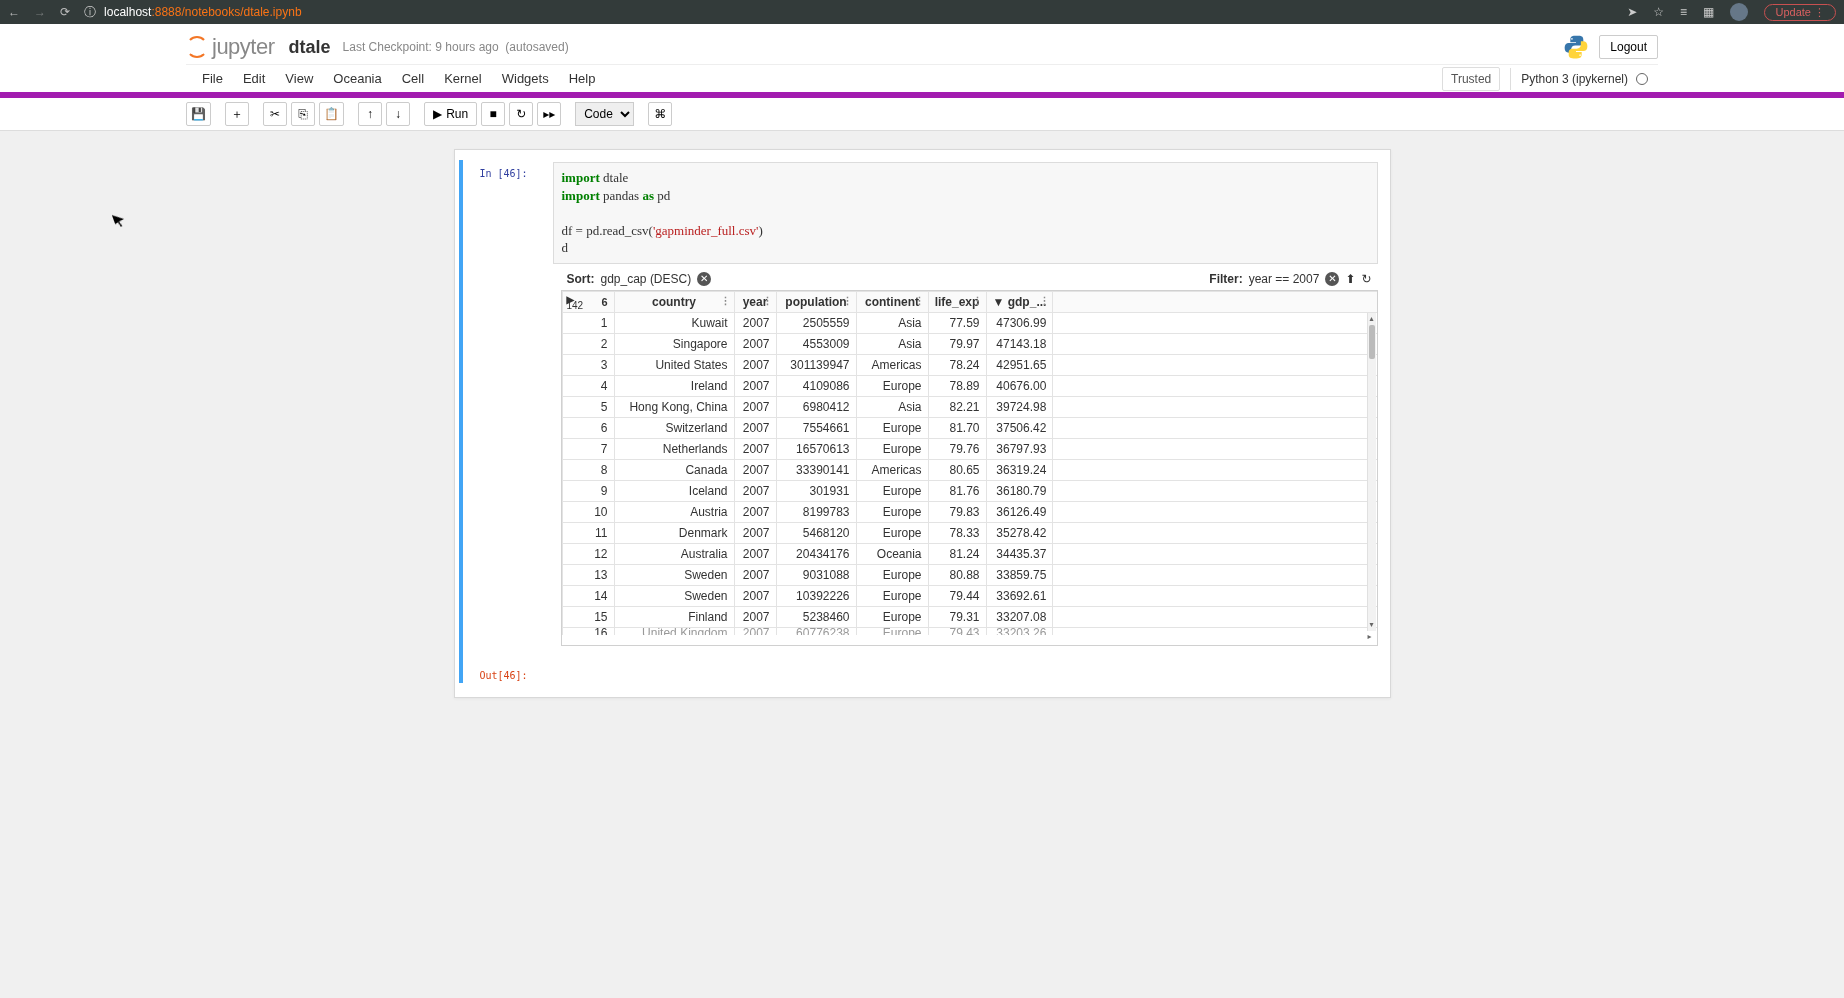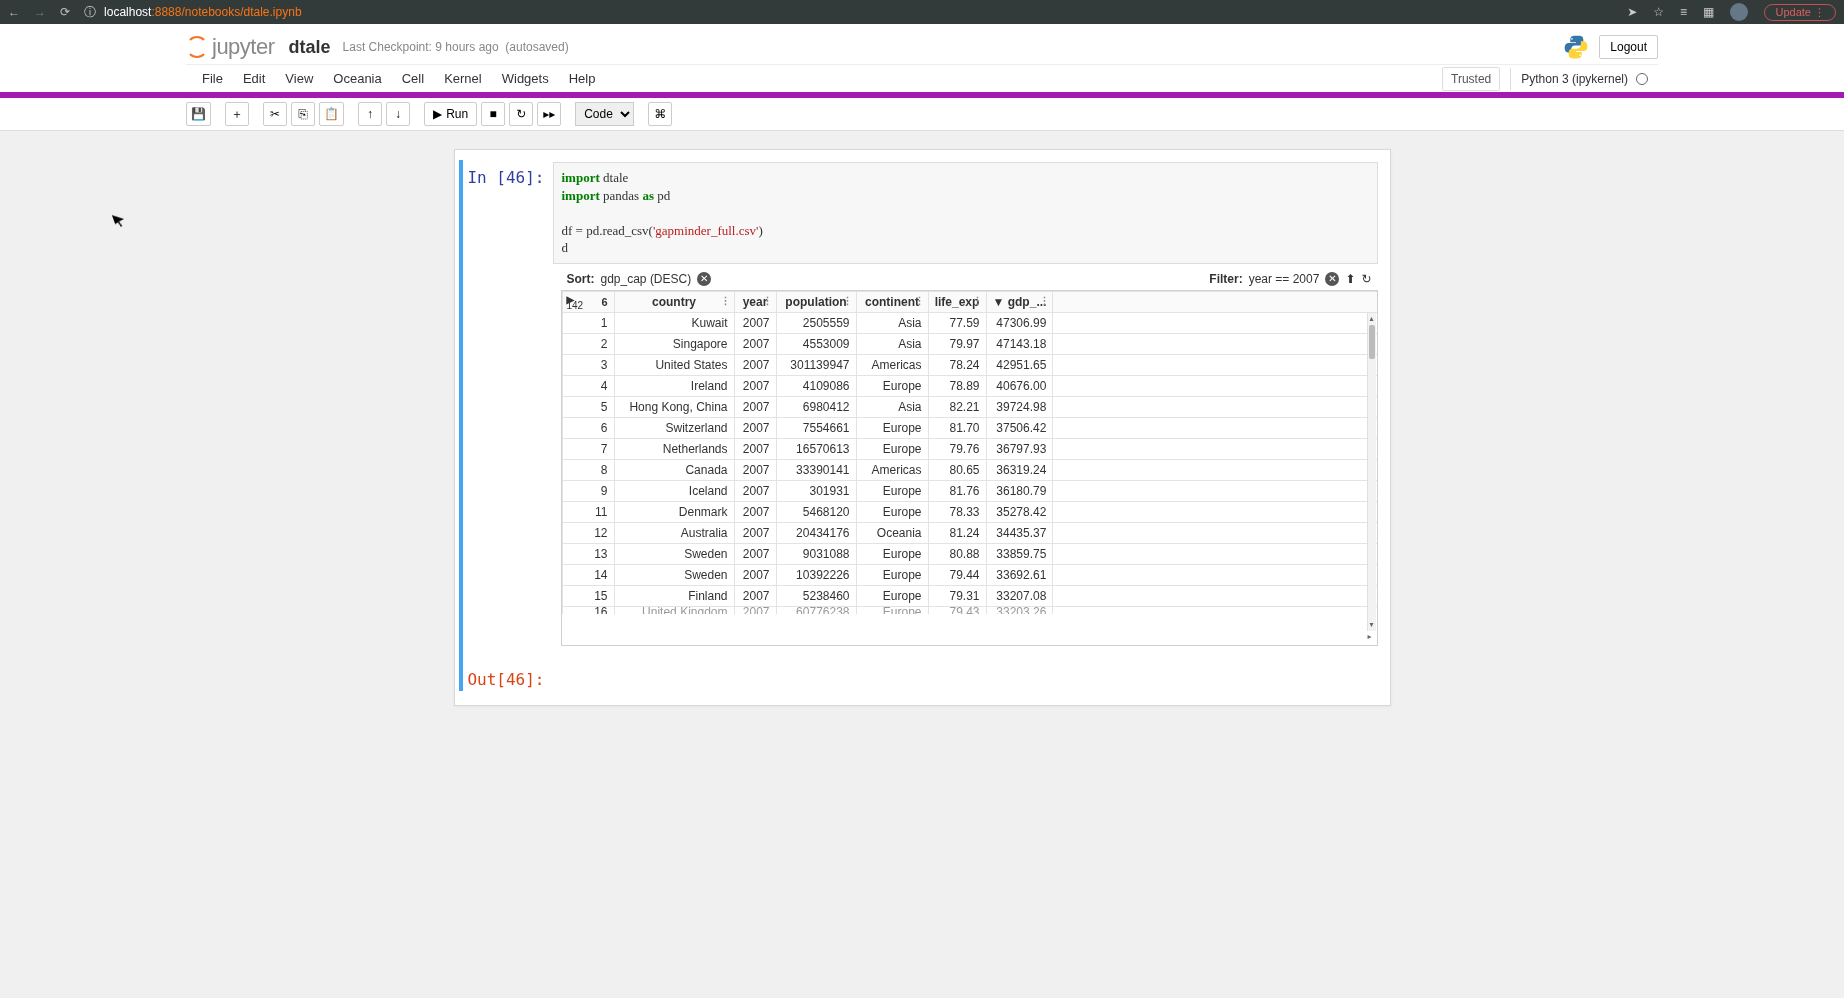--- a/index.html
+++ b/index.html
@@ -200,23 +200,23 @@
   .cell {
     border-left: 4px solid #42A5F5;
     margin: 0;
     padding: 2px 0 2px 0;
   }
   .cell-inner {
     display: flex;
   }
   .prompt {
     width: 90px;
-    text-align: right;
+    text-align: center;
     font-family: monospace;
-    font-size: 16px;
+    font-size: 10px;
     padding: 6px 8px 0 0;
     flex-shrink: 0;
   }
   .prompt-in { color: #303F9F; }
   .prompt-out { color: #D84315; }
   .input-area {
     flex: 1;
     border: 1px solid #dcdcdc;
     background: #f7f7f7;
     padding: 6px 8px;
@@ -596,20 +596,30 @@
                 <td class="idx-col">9</td>
                 <td>Iceland</td>
                 <td>2007</td>
                 <td>301931</td>
                 <td>Europe</td>
                 <td>81.76</td>
                 <td>36180.79</td>
                 <td style="border-right: none;"></td>
               </tr>
               <tr>
+                <td class="idx-col">10</td>
+                <td>Austria</td>
+                <td>2007</td>
+                <td>8199783</td>
+                <td>Europe</td>
+                <td>79.83</td>
+                <td>36126.49</td>
+                <td style="border-right: none;"></td>
+              </tr>
+              <tr>
                 <td class="idx-col">11</td>
                 <td>Denmark</td>
                 <td>2007</td>
                 <td>5468120</td>
                 <td>Europe</td>
                 <td>78.33</td>
                 <td>35278.42</td>
                 <td style="border-right: none;"></td>
               </tr>
               <tr>

